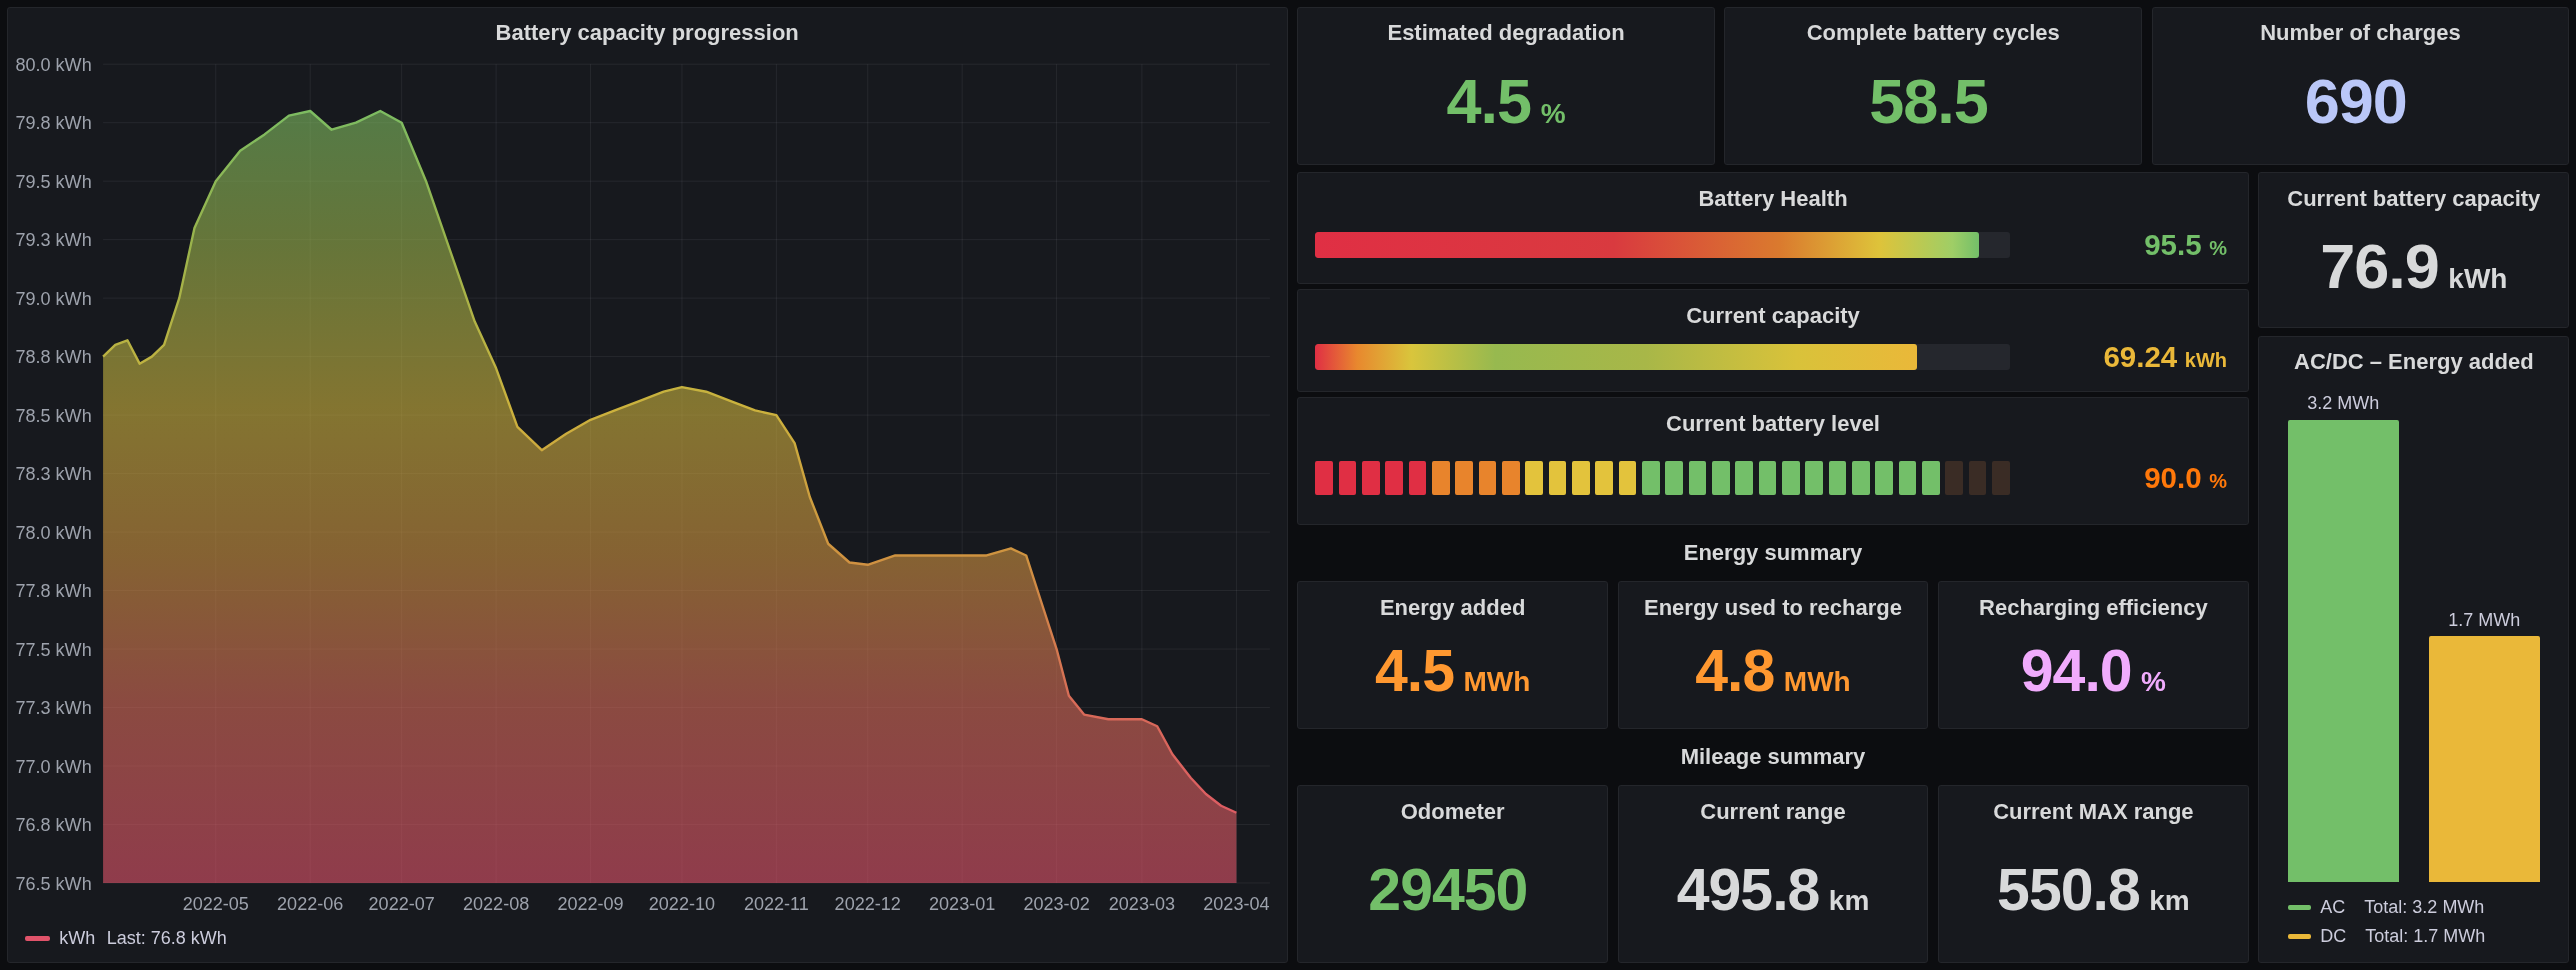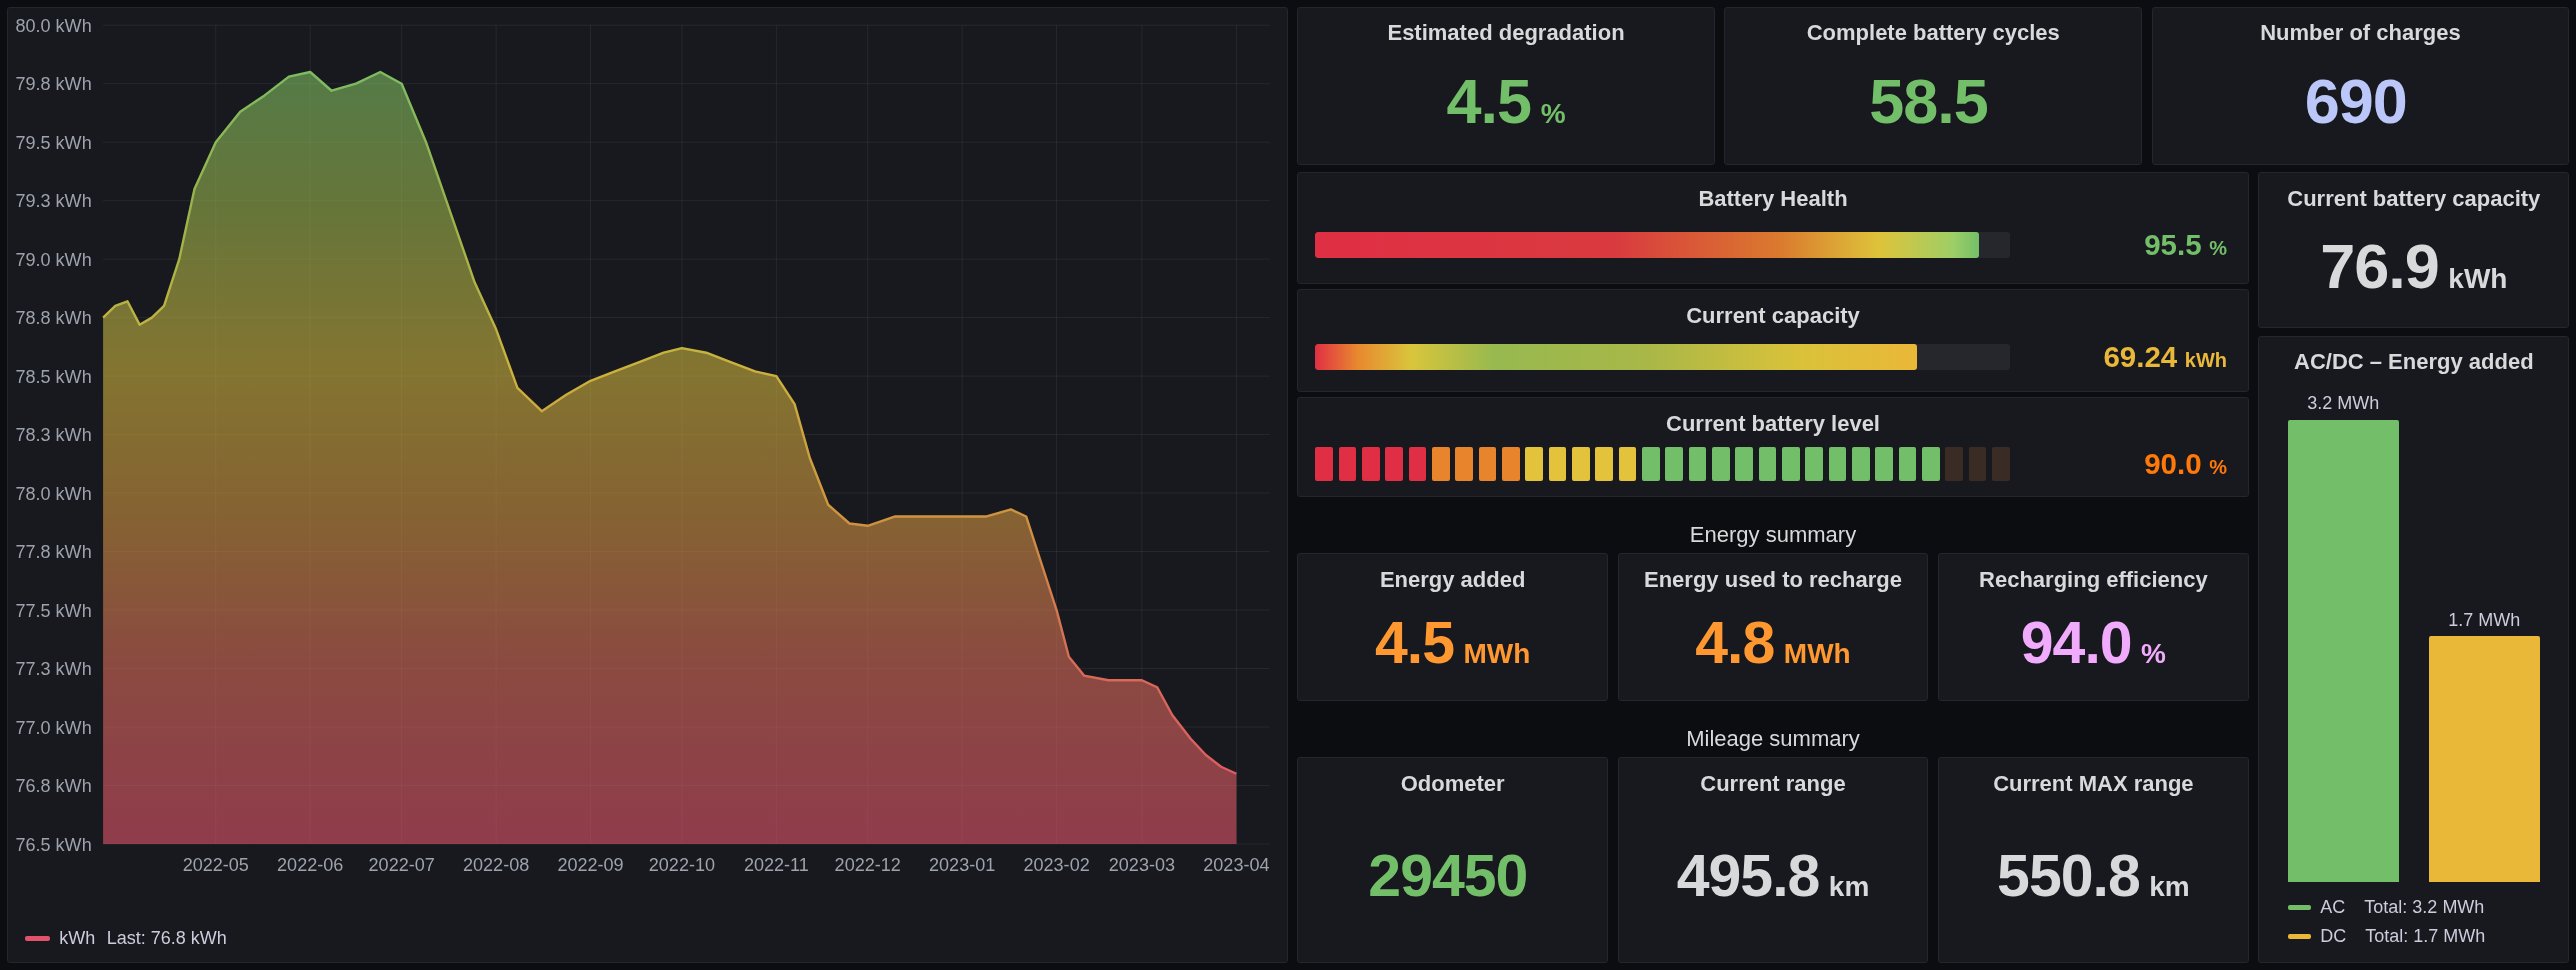--- a/index.html
+++ b/index.html
@@ -56,42 +56,43 @@
   .gauge-row{flex:1;display:flex;align-items:center;gap:17px;padding:5.7px 17px 11.4px 17px}
   .bar-track{flex:1;height:26px;background:#25272d;border-radius:2.9px;overflow:hidden}
   .bar-fill{height:100%;border-radius:2.9px}
   .lcd-track{flex:1;display:flex;gap:5.7px;height:34px;align-items:stretch}
   .lcd-cell{flex:1;border-radius:1.9px}
   .gauge-value{width:204px;display:flex;justify-content:flex-end;align-items:baseline;gap:7.6px;font-weight:bold;padding-right:3.8px}
   .gauge-value .gv{font-size:29.5px}
   .gauge-value .gu{font-size:20px}
   
   .section-header{
-    display:flex;align-items:flex-end;justify-content:center;
-    font-size:22px;font-weight:normal;color:#d8d9da;
+    display:flex;align-items:center;justify-content:center;
+    font-size:22px;font-weight:bold;color:#d8d9da;
   }
   .stat-row{display:flex;gap:9.5px}
   
   .capacity-panel{height:156px;display:flex;flex-direction:column}
   .acdc-panel{flex:1;display:flex;flex-direction:column}
   .acdc-plot{flex:1;display:flex;align-items:stretch;justify-content:center;gap:30px;padding:15px 27px 0 27px;min-height:0}
   .vbar-wrap{width:111px;display:flex;flex-direction:column;justify-content:flex-end}
   .vbar-label{text-align:center;font-size:18px;color:#ccccdc;margin-bottom:5.7px}
   .vbar{width:100%;border-radius:1.9px 1.9px 0 0}
   .acdc-legend{padding:15px 9.5px 15px 28.5px;display:flex;flex-direction:column;gap:8.6px}
   .acdc-legend-item{display:flex;align-items:center;gap:9.5px;font-size:18px;color:#ccccdc;cursor:pointer}
   .dash{width:23px;height:4.8px;border-radius:1.9px}
   .acdc-legend-item .lg-total{margin-left:9.5px}
 </style>
 </head>
 <body>
 
 <div id="root">
 
   <section class="panel chart-panel">
+    <h2 class="panel-title">Battery capacity progression</h2>
     <div class="chart-area">
         <svg width="1279" height="876" viewBox="0 0 1345 921">
           <defs>
             <linearGradient id="ag" gradientUnits="userSpaceOnUse" x1="0" y1="18" x2="0" y2="879">
               <stop offset="0%" stop-color="#73bf69"></stop>
               <stop offset="22%" stop-color="#9ab34c"></stop>
               <stop offset="42%" stop-color="#ccb23d"></stop>
               <stop offset="60%" stop-color="#cf9340"></stop>
               <stop offset="78%" stop-color="#d86b58"></stop>
               <stop offset="100%" stop-color="#e0536a"></stop>
@@ -219,21 +220,21 @@
             <div class="bar-track">
               <div class="bar-fill" id="cc-fill" style="width: 86.6%; background: linear-gradient(90deg, rgb(224, 47, 68) 0%, rgb(232, 136, 46) 7%, rgb(217, 197, 60) 16%, rgb(151, 185, 79) 30%, rgb(168, 183, 72) 55%, rgb(217, 194, 58) 80%, rgb(234, 184, 57) 100%);"></div>
             </div>
             <div class="gauge-value" style="color: rgb(234, 184, 57);">
               <span class="gv">69.24</span>
               <span class="gu">kWh</span>
             </div>
           </div>
         </section>
 
-        <section class="panel gauge-panel" style="height:100px">
+        <section class="panel gauge-panel" style="height:128px">
           <h2 class="panel-title">Current battery level</h2>
           <div class="gauge-row">
             <div class="lcd-track" id="lcd-cells">
                 <div class="lcd-cell" style="background: rgb(224, 47, 68);"></div>
                 <div class="lcd-cell" style="background: rgb(224, 47, 68);"></div>
                 <div class="lcd-cell" style="background: rgb(224, 47, 68);"></div>
                 <div class="lcd-cell" style="background: rgb(224, 47, 68);"></div>
                 <div class="lcd-cell" style="background: rgb(224, 47, 68);"></div>
                 <div class="lcd-cell" style="background: rgb(232, 132, 44);"></div>
                 <div class="lcd-cell" style="background: rgb(232, 132, 44);"></div>

